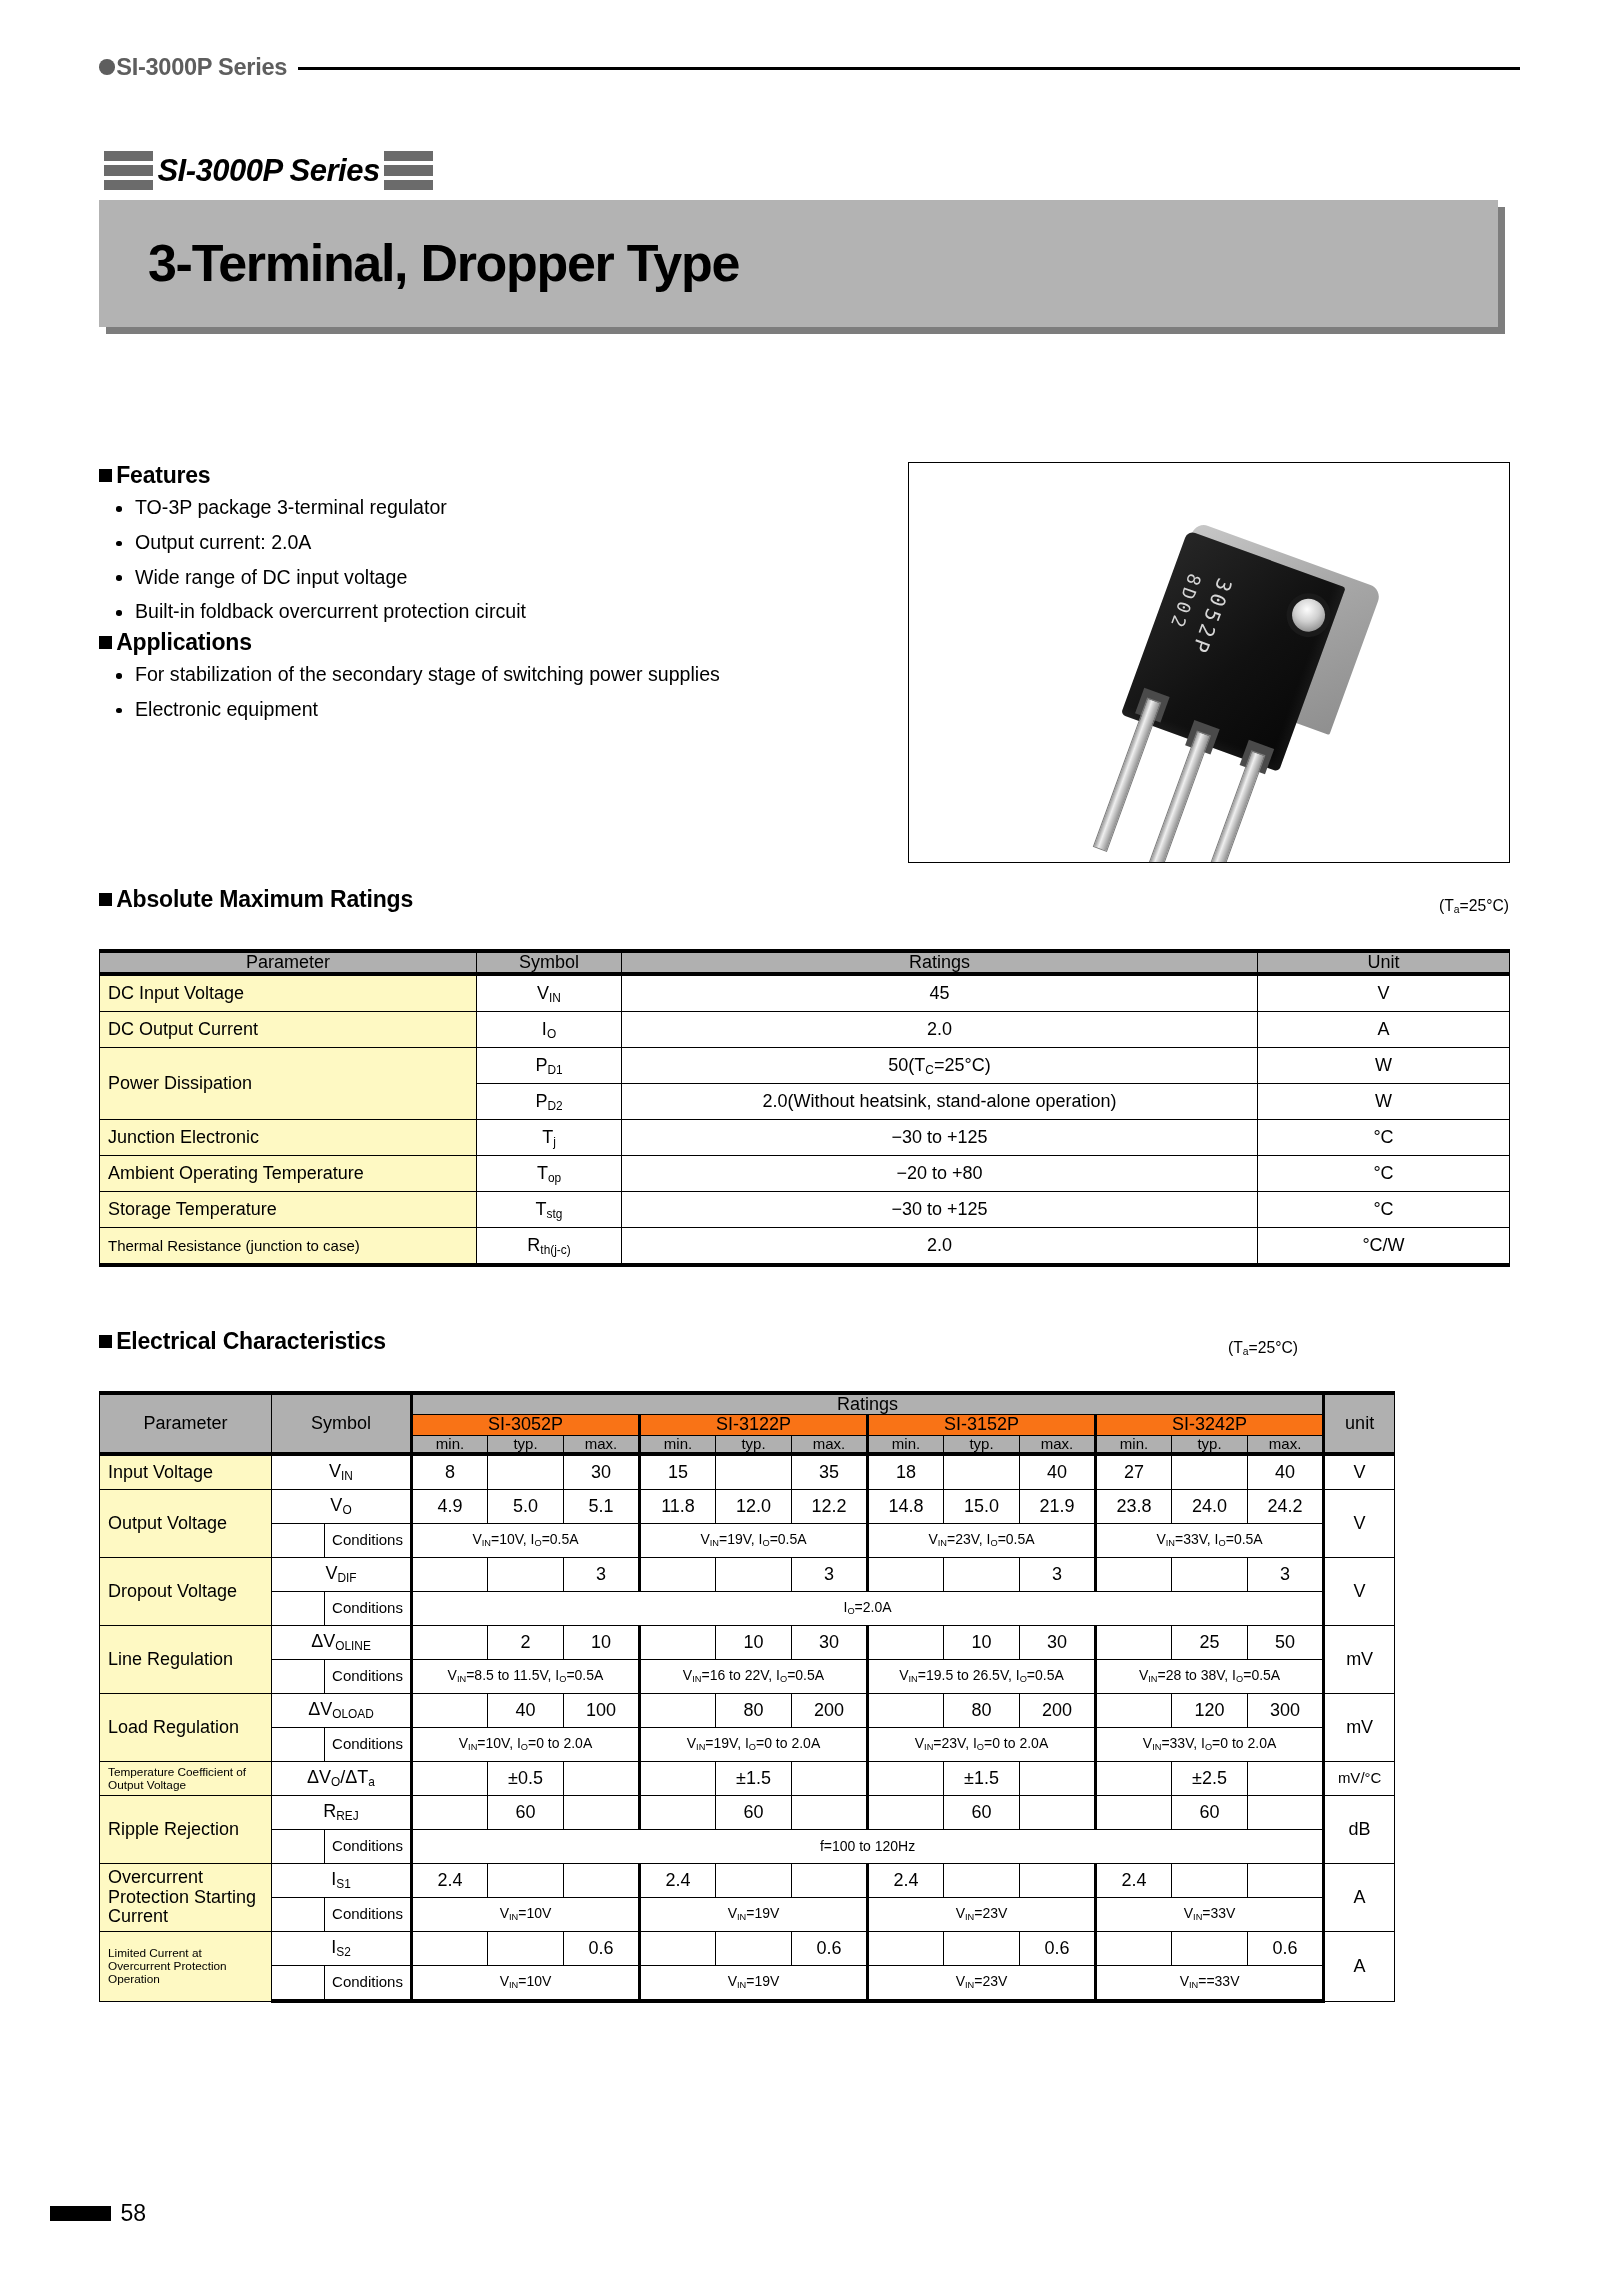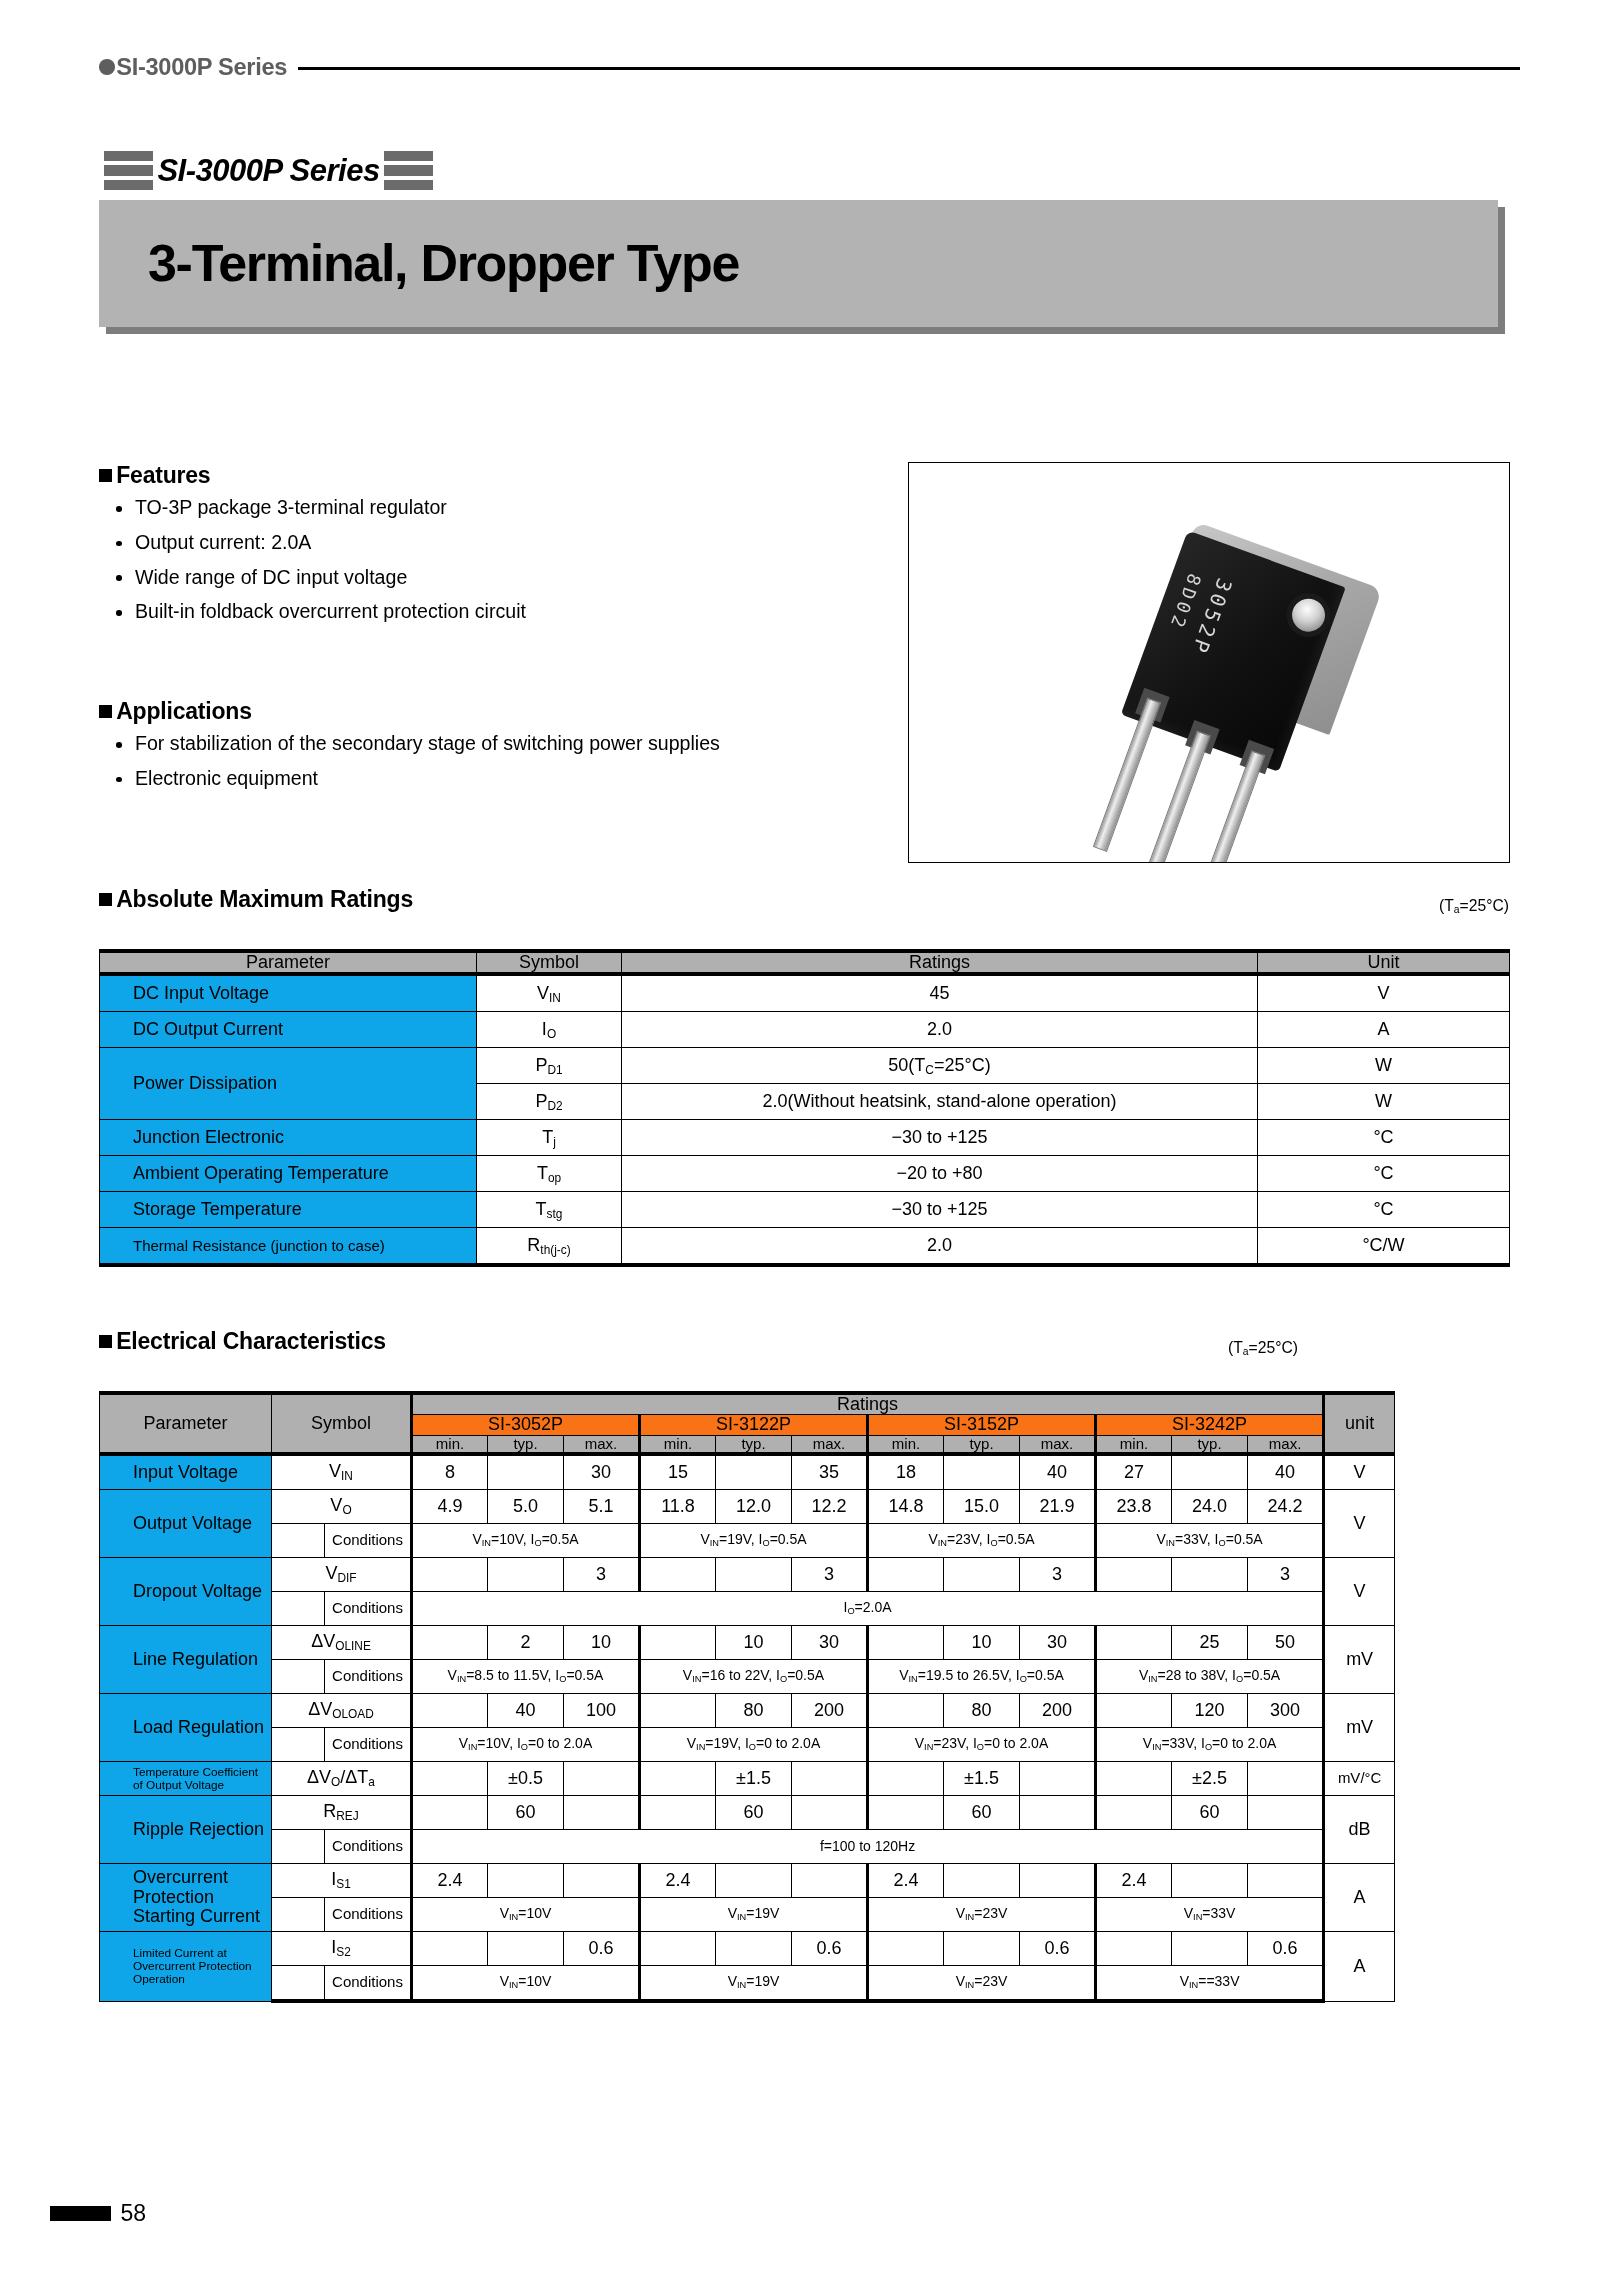--- a/index.html
+++ b/index.html
@@ -118,21 +118,21 @@
   .sec-head .sq {
     display: inline-block;
     width: 13.3px; height: 13.3px;
     background: #000;
     margin-right: 3.9px;
     vertical-align: 0.8px;
   }
 
   
   .features { position: absolute; left: 99px; top: 462px; width: 793px; }
-  .applications { position: absolute; left: 99px; top: 698px; width: 793px; }
+  .applications { position: absolute; left: 99px; top: 629px; width: 793px; }
   ul.bl { list-style: none; margin: 9.4px 0 0 0; padding: 0; }
   ul.bl li {
     font-size: 19.6px;
     line-height: 1.0;
     margin: 0 0 15px 0;
     padding-left: 36px;
     position: relative;
     white-space: nowrap;
   }
   ul.bl li:before {
@@ -236,23 +236,23 @@
     border: 0.8px solid #000;
     padding: 0 6.3px;
     font-weight: normal;
     text-align: center;
     vertical-align: middle;
     line-height: 1.08;
   }
   table.dt .hdr { background: #b0b0b0; }
   table.dt .sub { background: #f97316; }
   table.dt .pcell {
-    background: #0ea5e9;
+    background: #fef9c3;
     text-align: left;
-    padding-left: 33px;
+    padding-left: 8px;
   }
   .topline { border-top: 4.7px solid #000 !important; }
   .thickbot { border-bottom: 4.7px solid #000 !important; }
   .vsep-l { border-left: 3.1px solid #000 !important; }
   sub { font-size: 0.66em; vertical-align: -0.22em; }
   .small { font-size: 15px; }
   .xsmall { font-size: 13px; }
   .tiny { font-size: 11.8px; }
 
   

